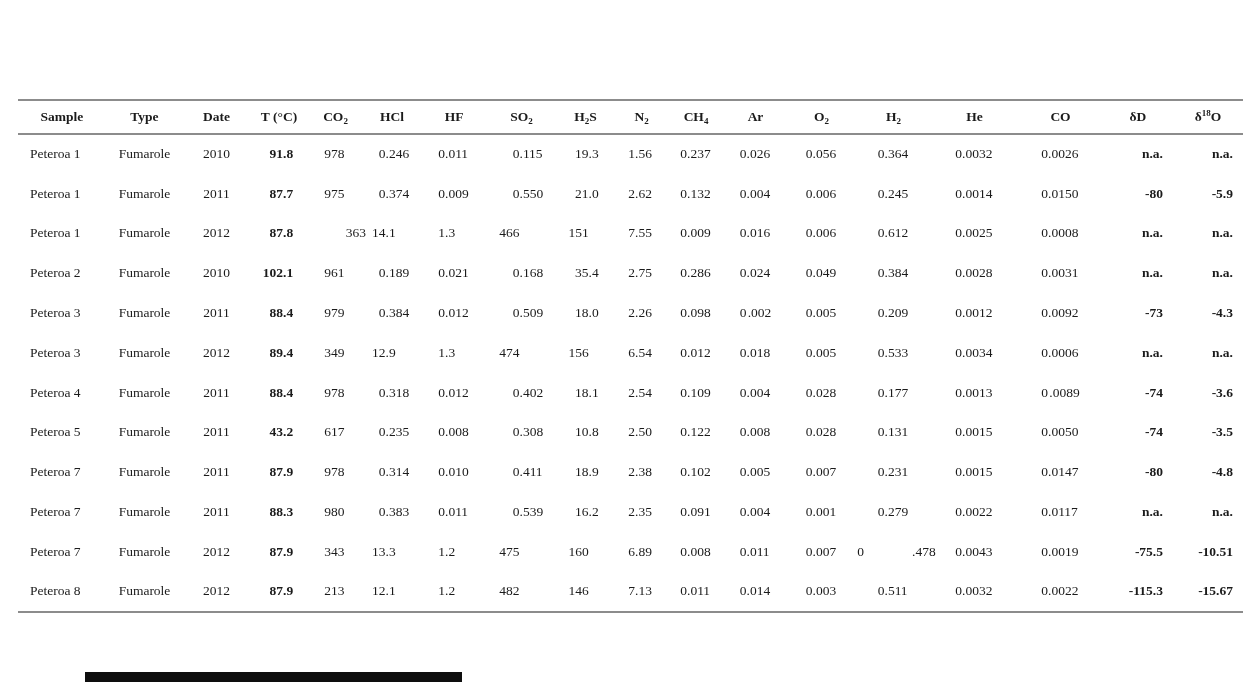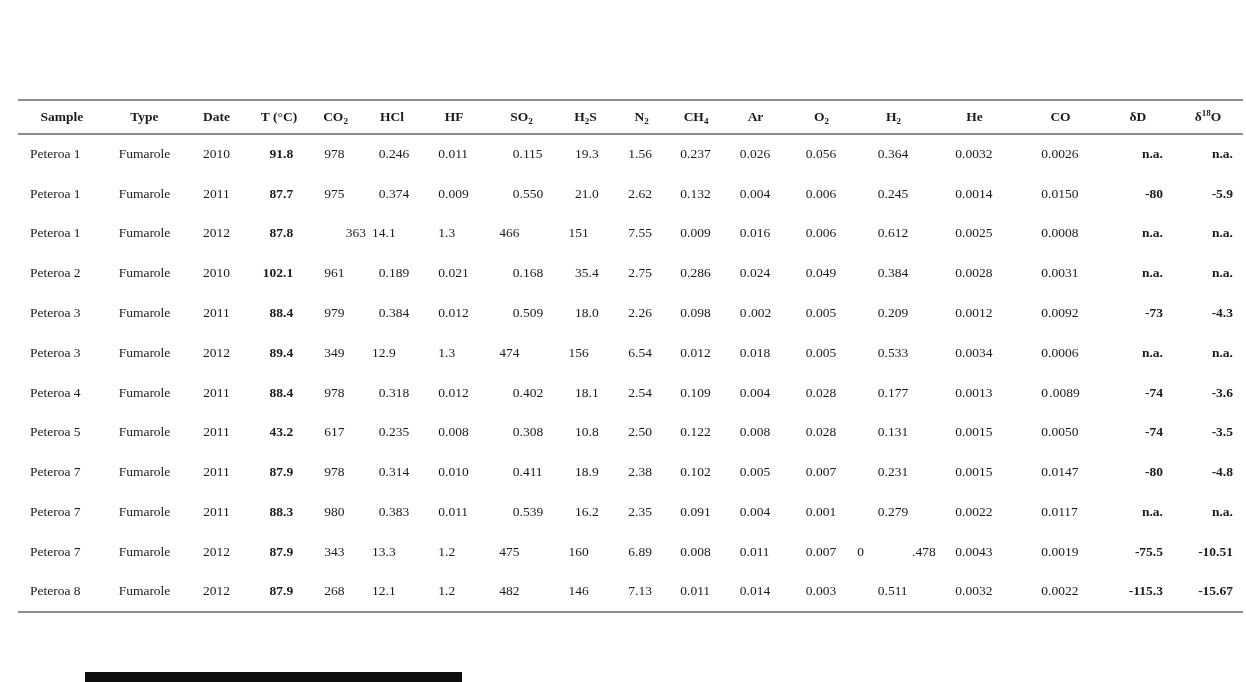--- a/index.html
+++ b/index.html
@@ -326,21 +326,21 @@
           <td class="dec"><span class="ip" style="width: 8px;">0</span><span class="fp" style="width: 33px;">.0043</span></td>
           <td class="dec"><span class="ip" style="width: 8px;">0</span><span class="fp" style="width: 33px;">.0019</span></td>
           <td class="ar b">-75.5</td>
           <td class="ar b">-10.51</td>
         </tr>
         <tr>
           <td class="al">Peteroa 8</td>
           <td class="ac">Fumarole</td>
           <td class="ac">2012</td>
           <td class="dec b"><span class="ip" style="width: 24px;">87</span><span class="fp" style="width: 16px;">.9</span></td>
-          <td class="dec"><span class="ip" style="width: 22px;">268</span><span class="fp" style="width: 4px;"></span></td>
+          <td class="dec"><span class="ip" style="width: 22px;">213</span><span class="fp" style="width: 4px;"></span></td>
           <td class="dec"><span class="ip" style="width: 15px;">12</span><span class="fp" style="width: 28px;">.1</span></td>
           <td class="dec"><span class="ip" style="width: 8px;">1</span><span class="fp" style="width: 26px;">.2</span></td>
           <td class="dec"><span class="ip" style="width: 22px;">482</span><span class="fp" style="width: 26px;"></span></td>
           <td class="dec"><span class="ip" style="width: 20px;">146</span><span class="fp" style="width: 14px;"></span></td>
           <td class="dec"><span class="ip" style="width: 8px;">7</span><span class="fp" style="width: 21px;">.13</span></td>
           <td class="dec"><span class="ip" style="width: 8px;">0</span><span class="fp" style="width: 26px;">.011</span></td>
           <td class="dec"><span class="ip" style="width: 8px;">0</span><span class="fp" style="width: 26px;">.014</span></td>
           <td class="dec"><span class="ip" style="width: 8px;">0</span><span class="fp" style="width: 26px;">.003</span></td>
           <td class="dec"><span class="ip" style="width: 8px;">0</span><span class="fp" style="width: 26px;">.511</span></td>
           <td class="dec"><span class="ip" style="width: 8px;">0</span><span class="fp" style="width: 33px;">.0032</span></td>

